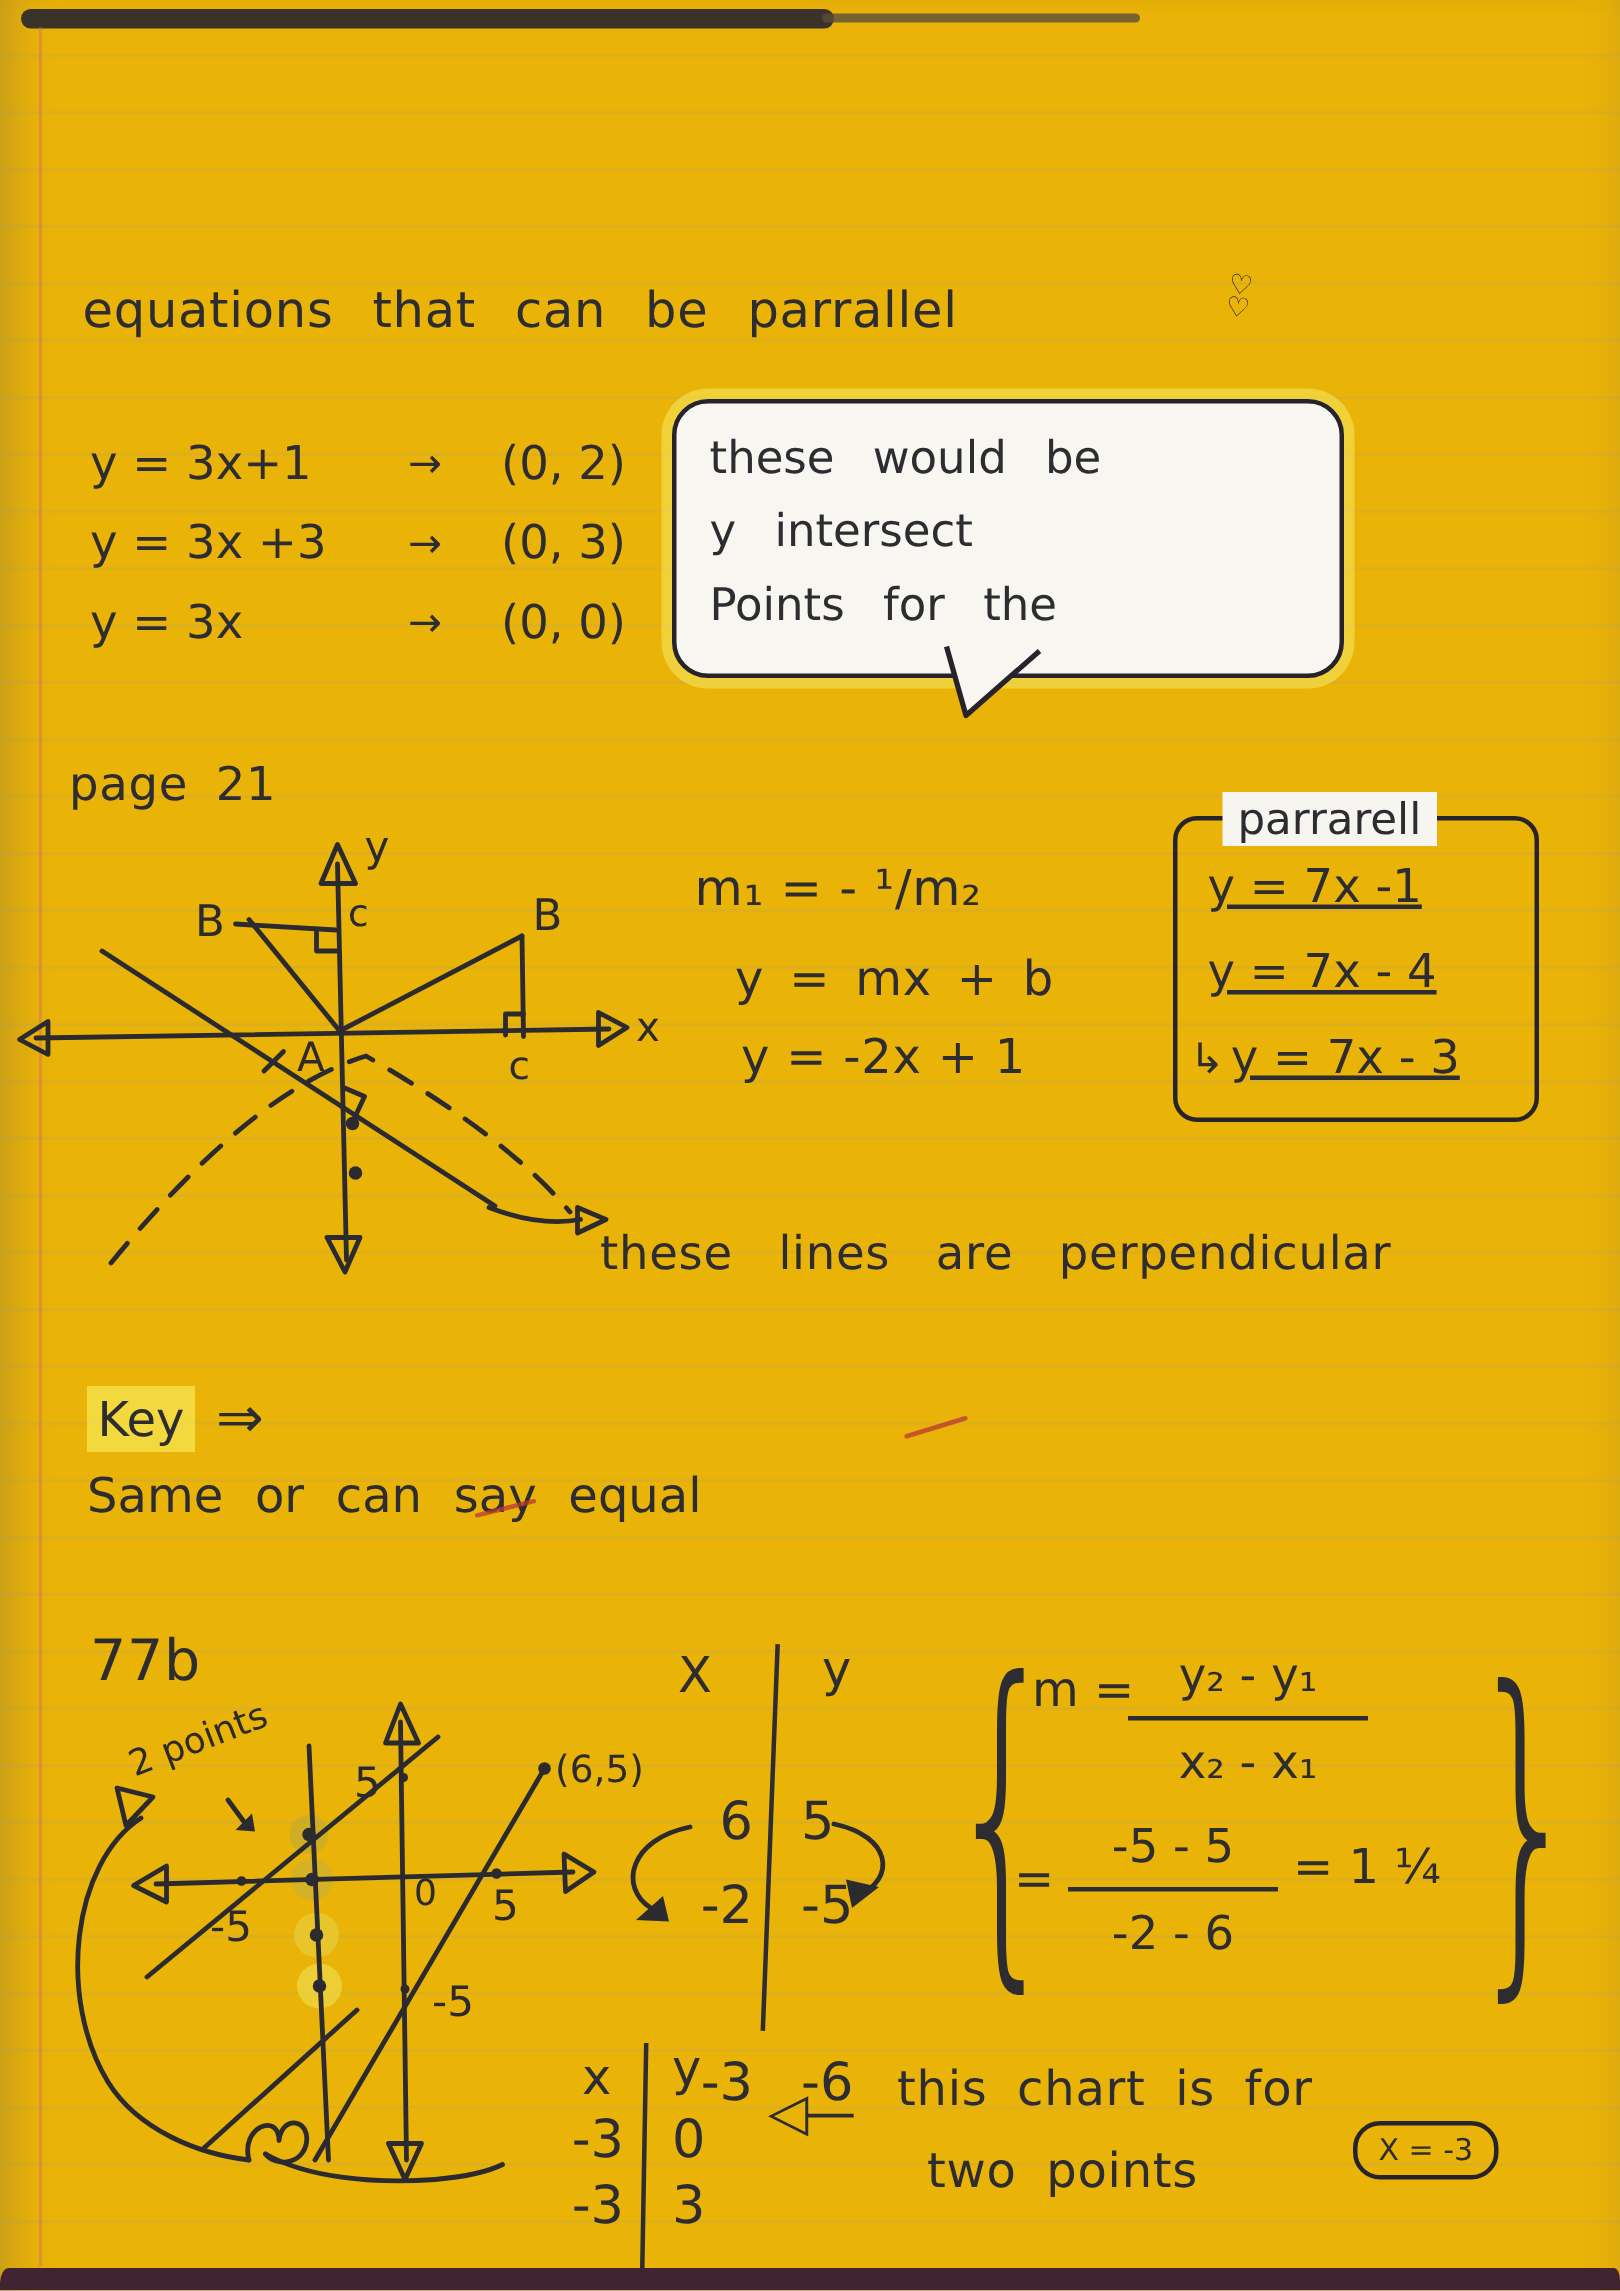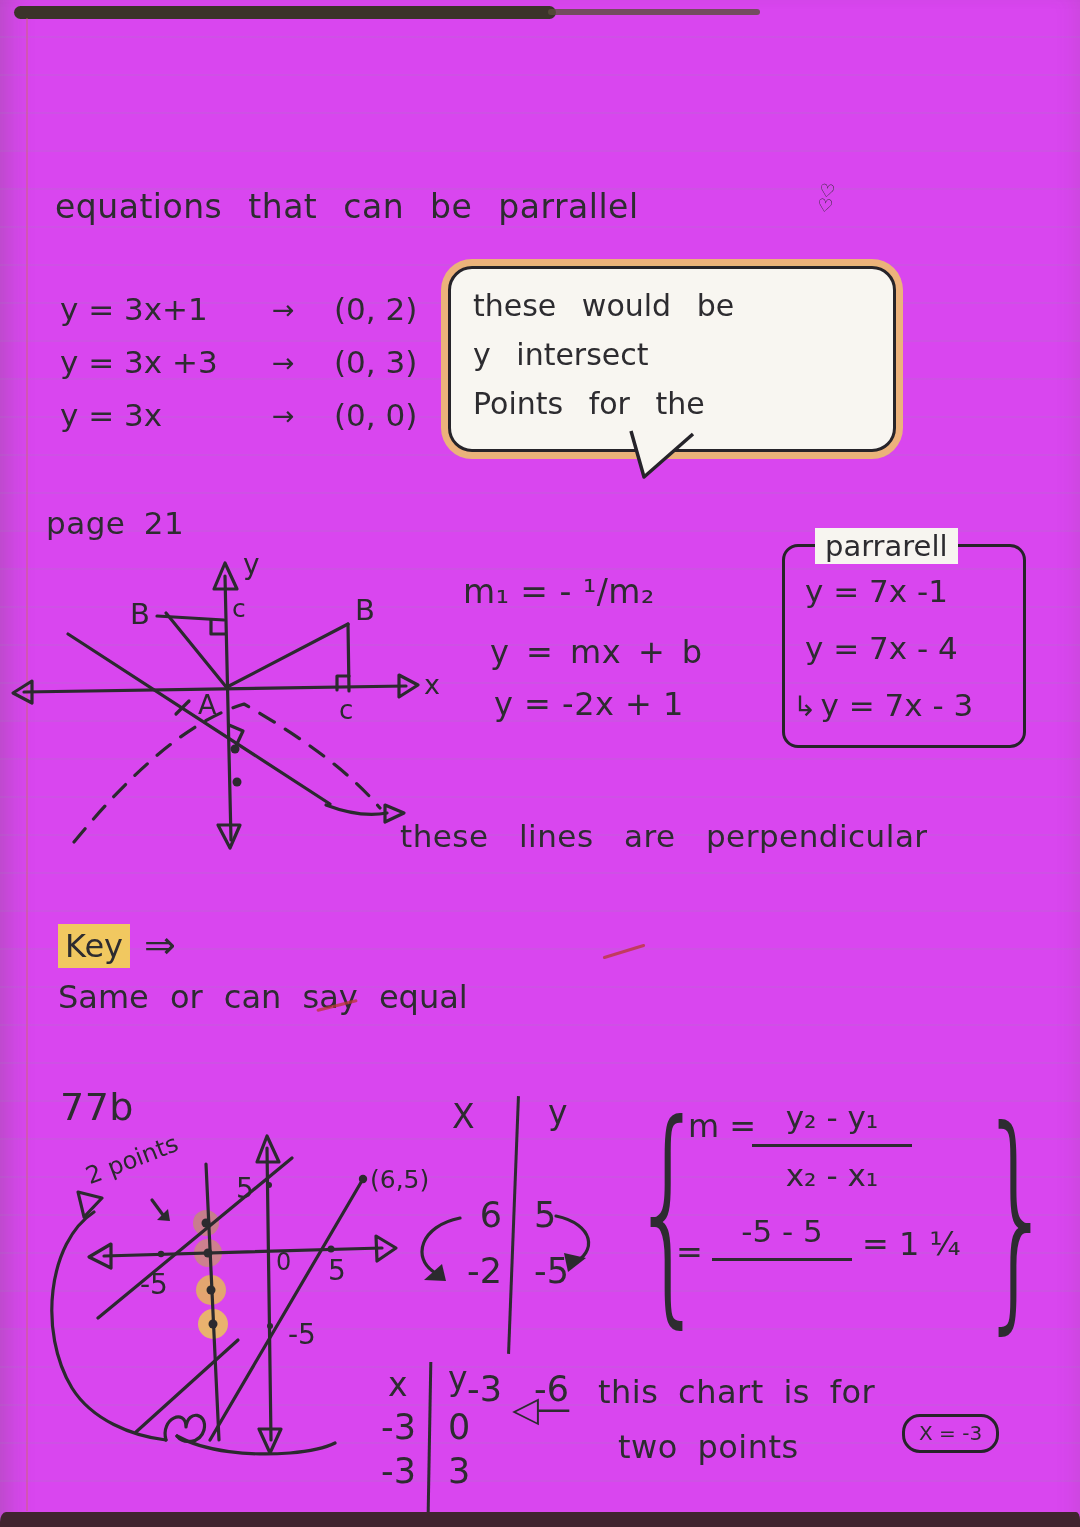--- a/index.html
+++ b/index.html
@@ -1,18 +1,18 @@
 <!DOCTYPE html>
 <html><head>
 <meta charset="utf-8">
 <style>
   html,body{margin:0;padding:0;background:#d8d4cc;}
   .page{
     position:relative;width:1080px;height:1527px;overflow:hidden;
-    background:#d946ef;
+    background:#eab308;
     font-family:"DejaVu Sans",sans-serif;color:#2d2c30;
     box-shadow:inset 26px 0 26px -18px rgba(95,90,82,.28), inset -16px 0 22px -14px rgba(95,90,82,.15);
   }
   .page::before{
     content:"";position:absolute;inset:0;pointer-events:none;
     background:repeating-linear-gradient(to bottom,transparent 0 36px,rgba(140,150,170,.13) 36px,rgba(140,150,170,.13) 38px);
   }
   .abs{position:absolute;line-height:1.25;}
   .hand{letter-spacing:.5px;}
   .topstrip{position:absolute;left:14px;top:6px;width:542px;height:13px;background:#3b332a;border-radius:7px;}
@@ -29,21 +29,21 @@
     left:448px;top:266px;width:398px;height:168px;background:#f8f6f1;
     border:3.5px solid #26242a;border-radius:24px;
     box-shadow:0 0 0 7px rgba(243,221,78,.72);
     padding:12px 22px 0;font-size:30px;line-height:49px;word-spacing:16px;
   }
   .bubble-tail{position:absolute;left:176px;top:162px;width:72px;height:56px;overflow:visible;}
   .pagelabel{left:46px;top:504px;font-size:31px;word-spacing:8px;}
   .slope1{left:463px;top:571px;font-size:33px;}
   .slope2{left:490px;top:632px;font-size:32px;word-spacing:6px;}
   .slope3{left:494px;top:684px;font-size:32px;}
-  .pbox{left:782px;top:544px;width:238px;height:198px;border:3.5px solid #26242a;border-radius:16px;}
+  .pbox{left:782px;top:544px;width:238px;height:198px;border:3.5px solid #26242a;border-radius:16px;text-decoration:underline;}
   .pbox-title{position:absolute;top:-19px;left:30px;background:#f7f5f0;padding:0 10px;font-size:29px;}
   .pbox-eqs{padding:16px 0 0 20px;font-size:31px;line-height:57px;}
   .pbox-arrow{display:inline-block;margin-left:-12px;margin-right:4px;font-size:28px;}
   .perp{left:400px;top:817px;font-size:31px;word-spacing:20px;}
   .keyline{left:58px;top:922px;display:flex;align-items:center;gap:14px;font-size:32px;}
   .keyword{background:rgba(245,223,70,.85);padding:2px 7px;}
   .keyarrow{font-size:38px;}
   .keyrest{word-spacing:11px;}
   .keyline2{left:58px;top:977px;font-size:32px;word-spacing:11px;}
   .redmark{position:absolute;background:rgba(185,55,48,.75);border-radius:2px;}
@@ -254,20 +254,21 @@
   <div class="abs bracket" style="left:630px;top:1092px;">{</div>
   <div class="abs bracket" style="left:978px;top:1098px;">}</div>
   <div class="abs mlabel" style="left:688px;top:1106px;">m =</div>
   <div class="abs frac" style="left:752px;top:1098px;width:160px;">
     <span class="num">y₂ - y₁</span>
     <span class="den">x₂ - x₁</span>
   </div>
   <div class="abs mlabel" style="left:676px;top:1232px;">=</div>
   <div class="abs frac" style="left:712px;top:1212px;width:140px;">
     <span class="num">-5 - 5</span>
+    <span class="den">-2 - 6</span>
   </div>
   <div class="abs mlabel" style="left:862px;top:1224px;">= 1 ¼</div>
 
   <div class="abs t1head" style="left:388px;top:1364px;">x</div>
   <div class="abs t1head" style="left:448px;top:1358px;">y</div>
   <div class="divider" style="left:428px;top:1362px;height:150px;transform:rotate(1deg);"></div>
   <div class="abs t1" style="left:356px;top:1406px;">
     <span class="cx" style="width:60px;">-3</span><span class="cy">0</span>
   </div>
   <div class="abs t1" style="left:356px;top:1450px;">

